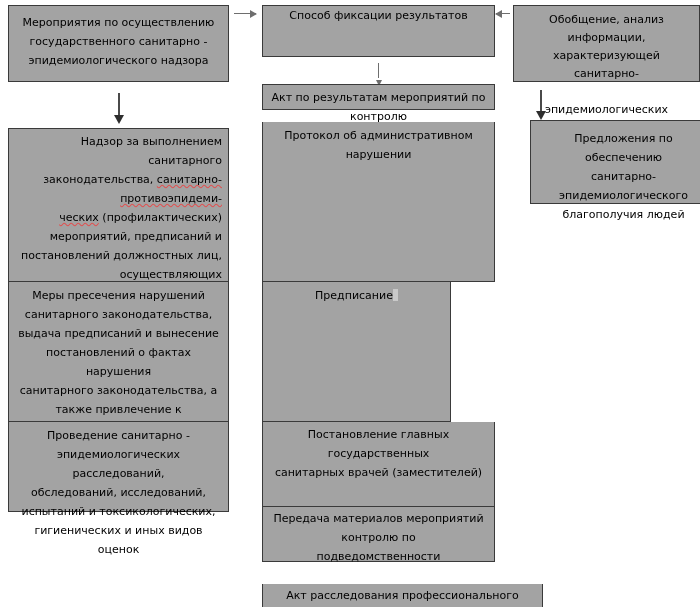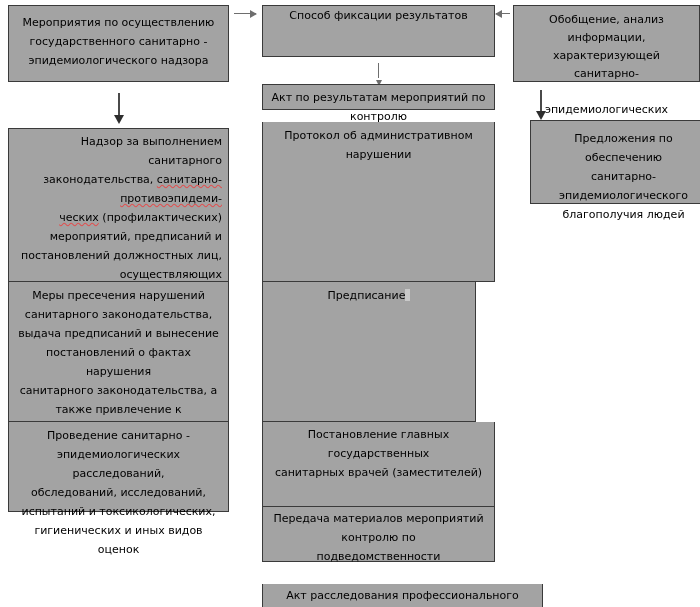--- a/index.html
+++ b/index.html
@@ -184,21 +184,21 @@
     <div class="box" style="left:0; top:84px; width:233px; height:26px; padding-top:3px;">
       <span class="txt">Акт по результатам мероприятий по
 контролю</span>
     </div>
 
     <div class="box stacked" style="left:0; top:122px; width:233px; height:160px; padding-top:4px;">
       <span class="txt">Протокол об административном
 нарушении</span>
     </div>
 
-    <div class="box stacked" style="left:0; top:282px; width:214px; height:140px; padding-top:4px;">
+    <div class="box stacked" style="left:0; top:282px; width:189px; height:140px; padding-top:4px;">
       <span class="txt"><span>Предписание</span><span class="caret"></span></span>
     </div>
 
     <div class="box stacked" style="left:0; top:422px; width:233px; height:85px; padding-top:3px;">
       <span class="txt">Постановление главных государственных
 санитарных врачей (заместителей)</span>
     </div>
 
     <div class="box stacked" style="left:0; top:507px; width:233px; height:55px; padding-top:2px;">
       <span class="txt">Передача материалов мероприятий

